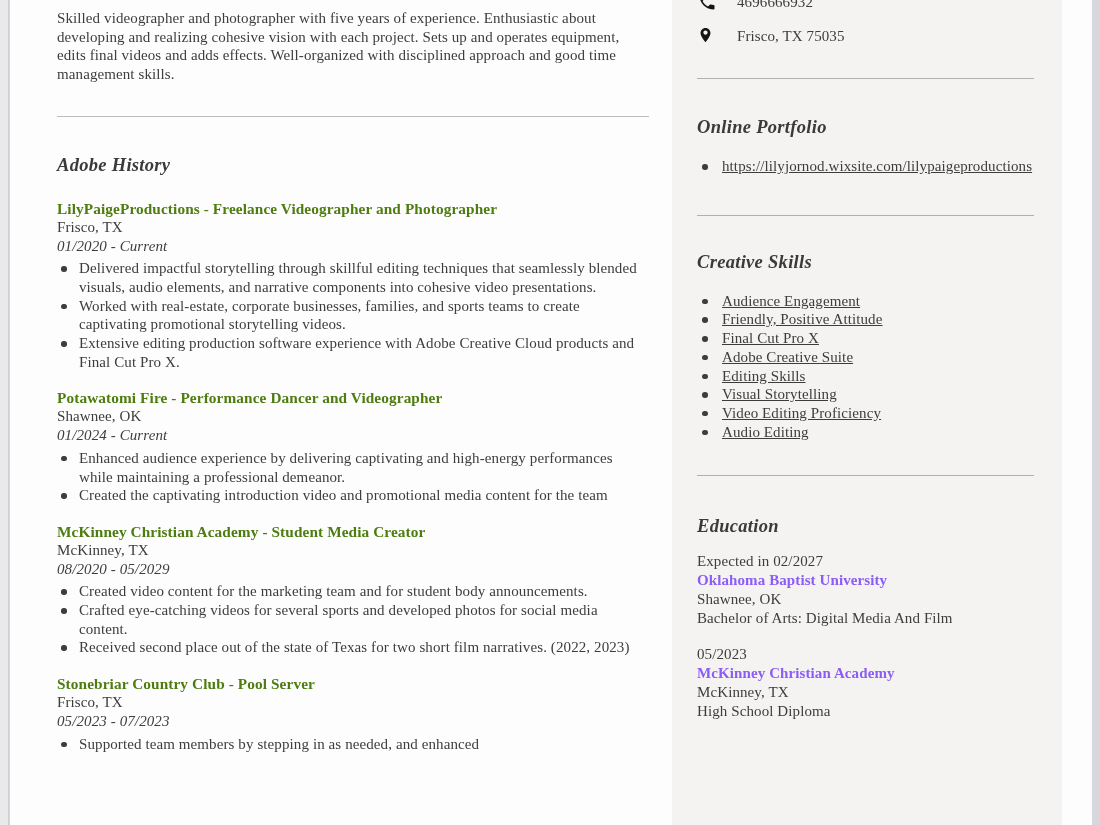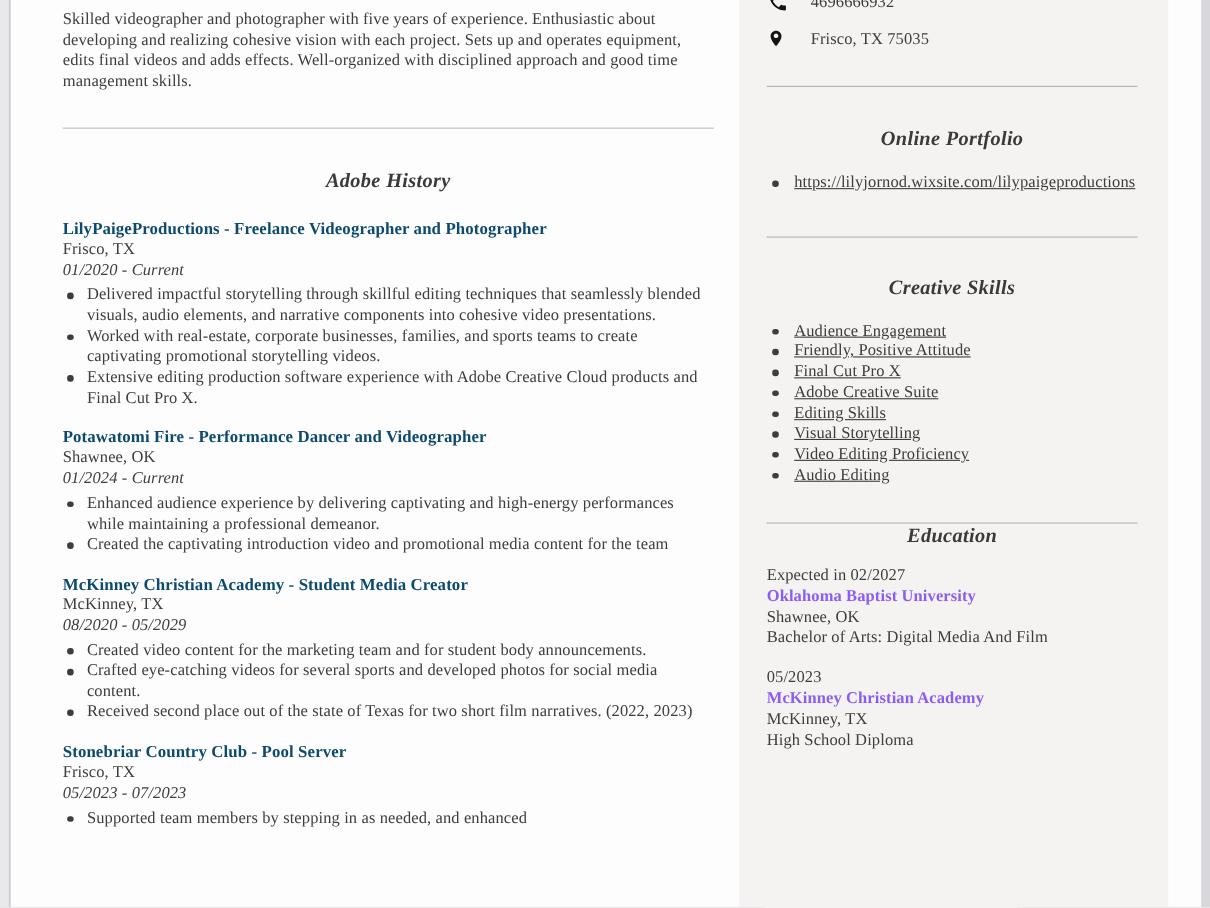--- a/index.html
+++ b/index.html
@@ -18,26 +18,26 @@
     background:#fefdfe; overflow:hidden;
   }
   .text { color:#3d3d3d; font-size:15px; line-height:18.7px; letter-spacing:0.1px; }
 
   
   .col-main { position:absolute; left:47px; top:12px; width:592px; }
   .summary { margin-top:-3px; }
   .divider-main { border:0; border-top:1px solid #bdbcbb; margin-top:32px; }
   .sec-heading {
     font-size:18.5px; line-height:24px; font-weight:bold; font-style:italic;
-    color:#3a3a3a; letter-spacing:0.3px;text-align:center;
+    color:#3a3a3a; letter-spacing:0.3px;
   }
   .col-main .sec-heading { margin-top:36px; }
   .job { margin-top:22px; }
   .job + .job { margin-top:17px; }
-  .job-title { font-weight:bold; color:#0c4a6e; font-size:15.3px; line-height:19px; }
+  .job-title { font-weight:bold; color:#4d7c0f; font-size:15.3px; line-height:19px; }
   .job-loc { line-height:18.7px; }
   .job-dates { font-style:italic; line-height:18.7px; }
   ul.bullets { list-style:none; margin-top:4px; }
   ul.bullets li { position:relative; padding-left:22px; }
   ul.bullets li::before {
     content:""; position:absolute; left:4px; top:7px;
     width:5.5px; height:5.5px; border-radius:50%; background:#3d3d3d;
   }
 
   
@@ -49,21 +49,21 @@
   .contact-row { display:flex; align-items:flex-end; min-height:28px; }
   .contact-row.phone { margin-top:-16px; }
   .contact-row.addr { margin-top:6px; }
   .contact-icon { width:40px; flex:0 0 40px; display:flex; justify-content:flex-start; }
   .contact-icon svg { display:block; }
   .divider-side { border:0; border-top:1px solid #b2b0ae; margin-top:32px; }
   .divider-side.d2 { margin-top:39px; }
   .divider-side.d3 { margin-top:34px; }
   .sidebar .sec-heading.h1 { margin-top:36px; }
   .sidebar .sec-heading.h2 { margin-top:34px; }
-  .sidebar .sec-heading.h3 { }
+  .sidebar .sec-heading.h3 { margin-top:38px; }
   ul.side-list { list-style:none;text-decoration:underline; }
   ul.side-list.portfolio { margin-top:18px; }
   ul.side-list.skills { margin-top:18px; }
   ul.side-list li { position:relative; padding-left:25px; overflow-wrap:anywhere; }
   ul.side-list li::before {
     content:""; position:absolute; left:5px; top:7px;
     width:5.5px; height:5.5px; border-radius:50%; background:#3d3d3d;
   }
   .edu-entry { line-height:19px; }
   .edu-entry.first { margin-top:14px; }

